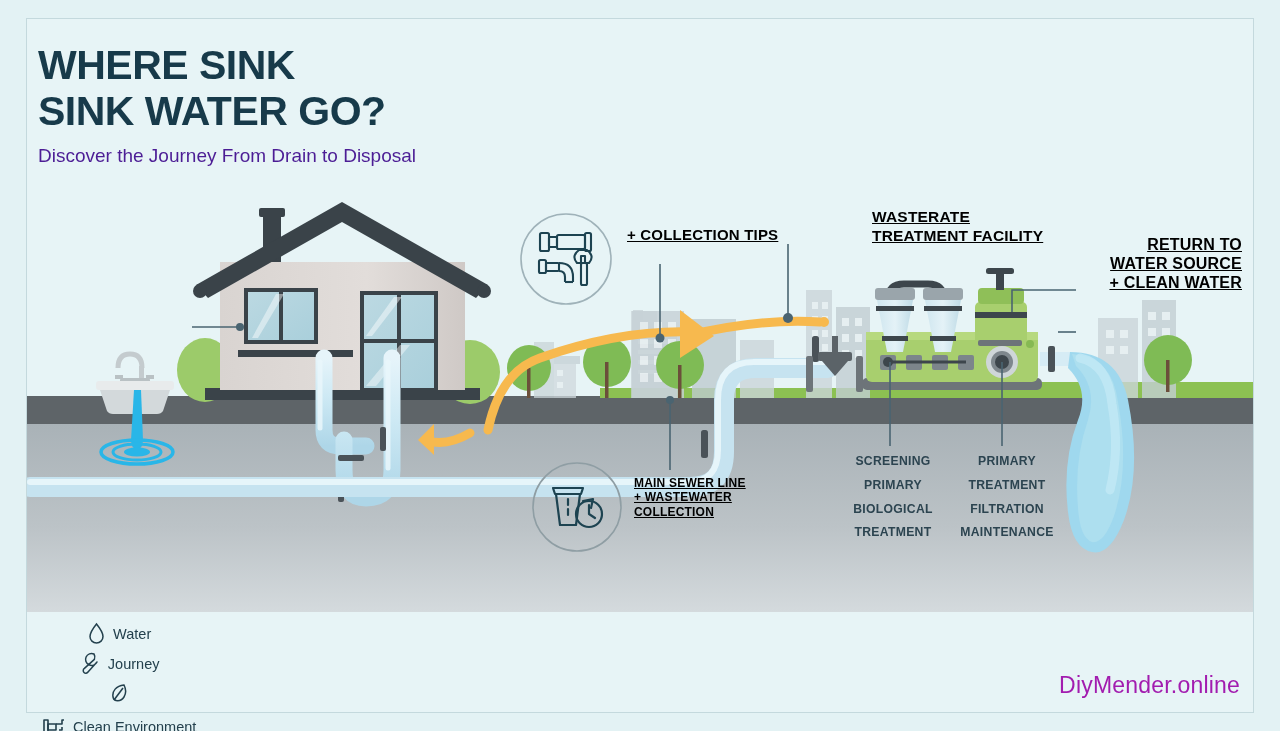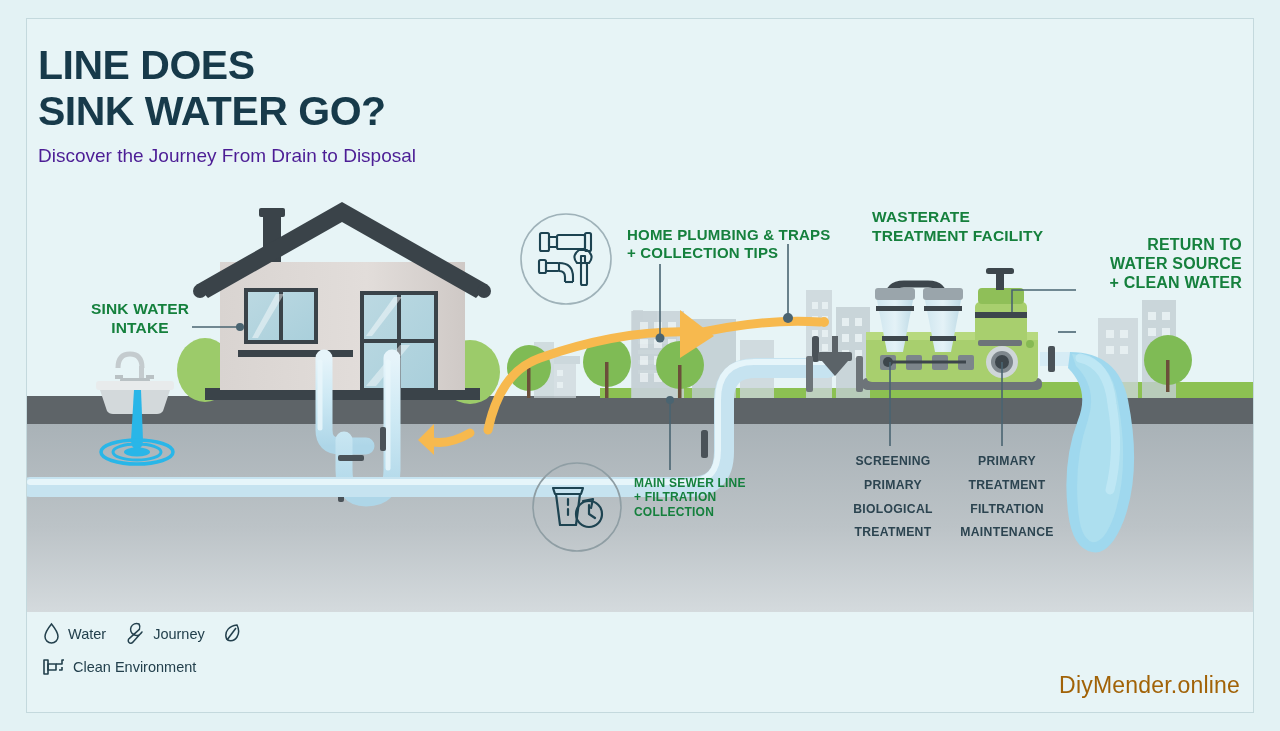--- a/index.html
+++ b/index.html
@@ -23,41 +23,41 @@
   .title {
     position:absolute; left:38px; top:42px;
     font-size:41px; font-weight:bold; line-height:1.13;
     color:#173a4a; letter-spacing:-0.5px;
   }
   .subtitle {
     position:absolute; left:38px; top:145px;
     font-size:19px; color:#4c1d95; font-weight:400;
   }
   .lbl {
-    position:absolute; font-weight:bold; color:#15803d;
-    line-height:1.2; letter-spacing:0.2px;
+    position:absolute; font-weight:bold; color:#000000;
+    line-height:1.2; letter-spacing:0.2px;text-decoration:underline;
   }
   .lbl-sink { left:80px; top:300px; font-size:15.5px; text-align:center; width:120px; }
   .lbl-plumb { left:627px; top:226px; font-size:15px; width:215px; }
   .lbl-facility { left:872px; top:208px; font-size:15.5px; width:195px; }
   .lbl-return { left:1082px; top:235px; font-size:16px; width:160px; text-align:right; }
   .lbl-sewer { left:634px; top:476px; font-size:12px; width:175px; }
 
   .stage-col { position:absolute; font-weight:bold; font-size:12.2px; color:#2c4450;
                text-align:center; line-height:1.95; letter-spacing:0.3px; }
   .stage-col.c1 { left:828px; top:450px; width:130px; }
   .stage-col.c2 { left:942px; top:450px; width:130px; }
 
   .legend { position:absolute; left:42px; top:622px; }
-  .legend-row { display:flex; align-items:center; gap:7px; margin-bottom:11px; }
+  .legend-row { display:flex; align-items:center; gap:7px; margin-bottom:11px;flex-direction:column; }
   .legend-item { display:flex; align-items:center; gap:7px; margin-right:11px; }
   .legend-text { font-size:14.5px; color:#23404d; }
   .watermark {
     position:absolute; right:40px; bottom:32px;
-    font-size:23px; color:#a16207; letter-spacing:0.2px;
+    font-size:23px; color:#a21caf; letter-spacing:0.2px;
   }
 </style>
 </head>
 <body>
 
 <div id="stage">
 
   <div class="frame"></div>
 
   <div class="svgwrap">
@@ -352,49 +352,44 @@
         <circle cx="660" cy="338" r="4.5"></circle>
         <circle cx="788" cy="318" r="5"></circle>
         <circle cx="670" cy="400" r="4"></circle>
       </g>
 
     </g>
   </svg>
   </div>
 
   <div class="title">
-    <div>LINE DOES</div>
+    <div>WHERE SINK</div>
     <div>SINK WATER GO?</div>
   </div>
   <div class="subtitle">Discover the Journey From Drain to Disposal</div>
 
-  <div class="lbl lbl-sink">
-    <div>SINK WATER</div>
-    <div>INTAKE</div>
-  </div>
 
   <div class="lbl lbl-plumb">
-    <div>HOME PLUMBING &amp; TRAPS</div>
     <div>+ COLLECTION TIPS</div>
   </div>
 
   <div class="lbl lbl-facility">
     <div>WASTERATE</div>
     <div>TREATMENT FACILITY</div>
   </div>
 
   <div class="lbl lbl-return">
     <div>RETURN TO</div>
     <div>WATER SOURCE</div>
     <div>+ CLEAN WATER</div>
   </div>
 
   <div class="lbl lbl-sewer">
     <div>MAIN SEWER LINE</div>
-    <div>+ FILTRATION</div>
+    <div>+ WASTEWATER</div>
     <div>COLLECTION</div>
   </div>
 
   <div class="stage-col c1">
     <div>SCREENING</div>
     <div>PRIMARY</div>
     <div>BIOLOGICAL</div>
     <div>TREATMENT</div>
   </div>
 

